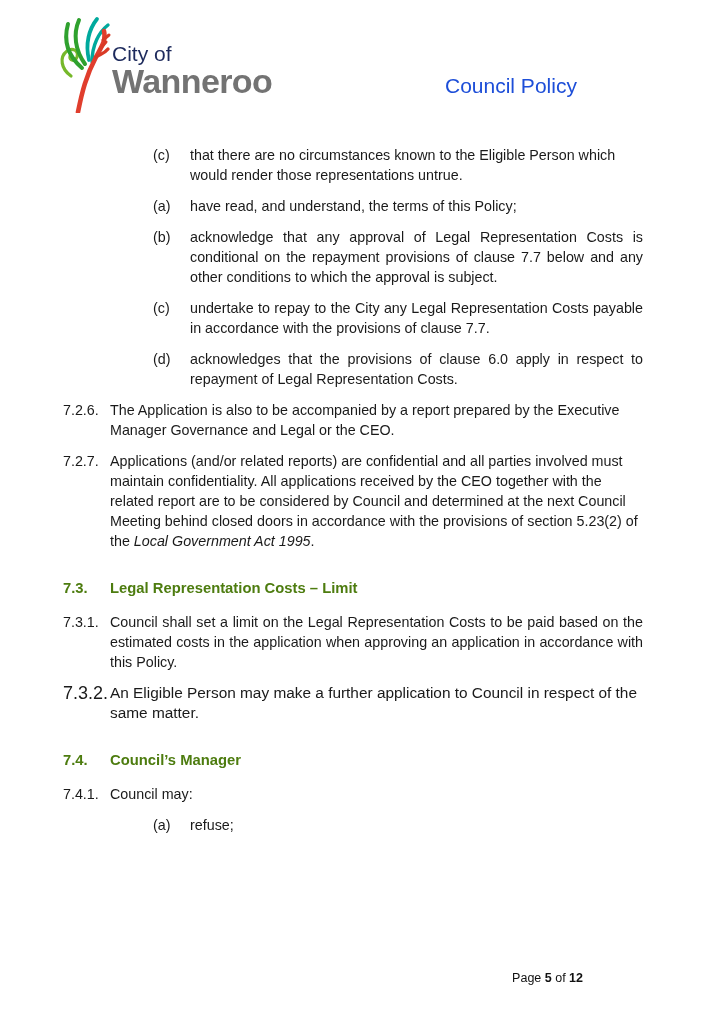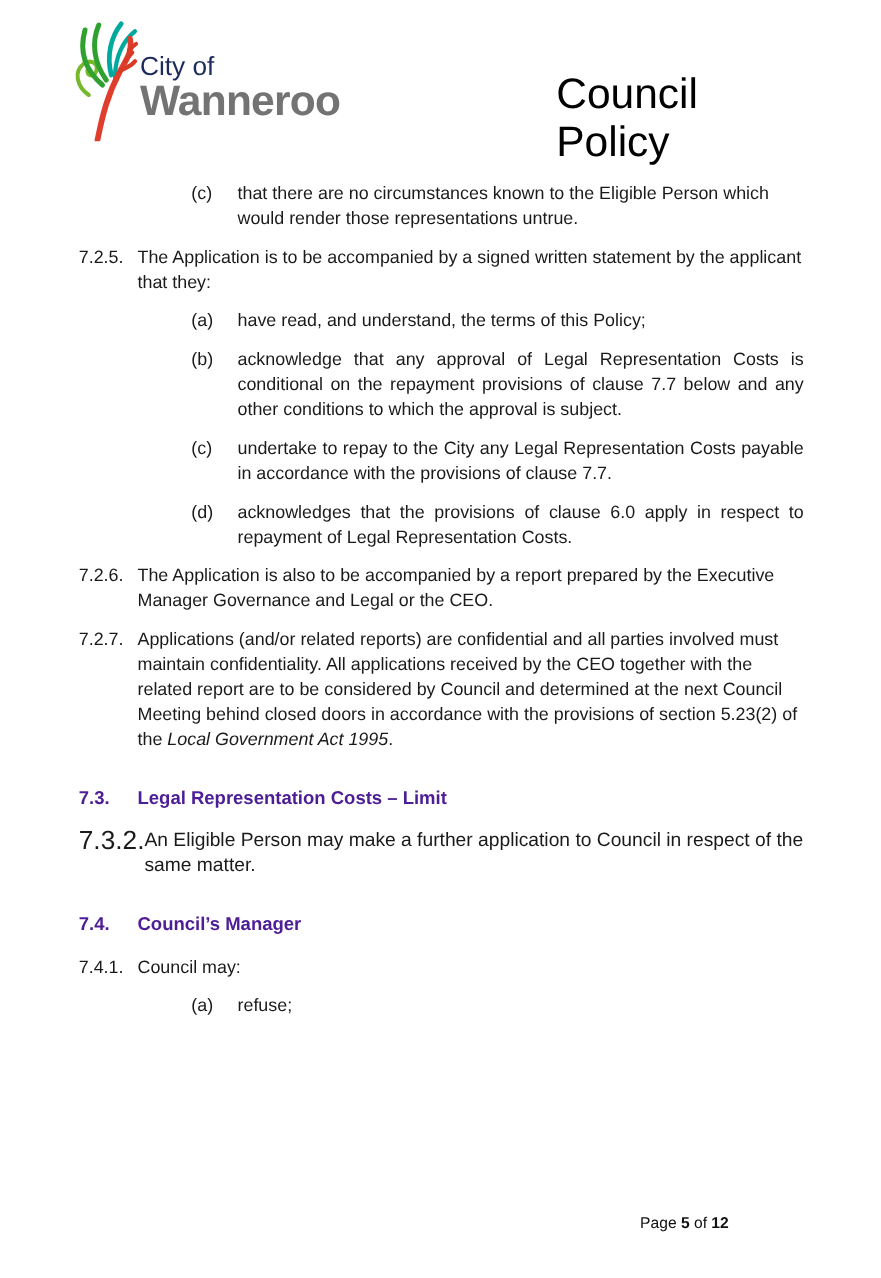--- a/index.html
+++ b/index.html
@@ -6,32 +6,32 @@
   .page{
     position:relative;width:644px;height:1022px;background:#ffffff;
     font-family:Liberation Sans, sans-serif;color:#1a1a1a;overflow:hidden;
   }
   
   .logo{position:absolute;left:58px;top:14px;display:flex;align-items:flex-start;}
   .logo svg{display:block;}
   .logo-text{display:flex;flex-direction:column;margin-left:-3px;margin-top:28px;}
   .city-of{font-size:21px;color:#1d2a5c;line-height:23px;}
   .wanneroo{font-size:34px;font-weight:bold;color:#737373;line-height:33px;letter-spacing:-0.6px;}
-  .doc-title{position:absolute;left:445px;top:56px;font-size:34px;color:#000000;}
+  .doc-title{position:absolute;left:445px;top:74px;font-size:21px;color:#1d4ed8;}
   
   main{position:absolute;left:63px;top:145px;width:580px;display:flex;flex-direction:column;}
   .para{display:flex;font-size:14.3px;line-height:20px;margin:0 0 11px 0;}
   .para .lbl{flex:0 0 47px;}
   .para .txt{flex:1;}
   .para.lettered{margin-left:90px;}
   .para.lettered .lbl{flex:0 0 37px;}
   .para.justify .txt{text-align:justify;}
-  .para.heading{margin-top:16px;margin-bottom:14px;font-weight:bold;color:#4c1d95;font-size:14.8px;}
+  .para.heading{margin-top:16px;margin-bottom:14px;font-weight:bold;color:#4d7c0f;font-size:14.8px;}
   .para.large{font-size:15.4px;}
-  .para.large .lbl{font-size:21px;text-align:center;}
+  .para.large .lbl{font-size:18px;}
   .it{font-style:italic;}
   .b{font-weight:bold;}
   
   footer{position:absolute;right:61px;top:971px;font-size:12.5px;color:#111;text-align:center;}
 </style>
 </head>
 <body>
 
 <div class="page">
 
@@ -55,24 +55,20 @@
     </div>
   </div>
 
   <div class="doc-title">Council Policy</div>
 
   <main id="doc-body">
       <div class="para lettered">
         <span class="lbl">(c)</span>
         <span class="txt"><span>that there are no circumstances known to the Eligible Person which would render those representations untrue.</span></span>
       </div>
-      <div class="para numbered">
-        <span class="lbl">7.2.5.</span>
-        <span class="txt"><span>The Application is to be accompanied by a signed written statement by the applicant that they:</span></span>
-      </div>
       <div class="para lettered">
         <span class="lbl">(a)</span>
         <span class="txt"><span>have read, and understand, the terms of this Policy;</span></span>
       </div>
       <div class="para lettered justify">
         <span class="lbl">(b)</span>
         <span class="txt"><span>acknowledge that any approval of Legal Representation Costs is conditional on the repayment provisions of clause 7.7 below and any other conditions to which the approval is subject.</span></span>
       </div>
       <div class="para lettered justify">
         <span class="lbl">(c)</span>
@@ -87,20 +83,24 @@
         <span class="txt"><span>The Application is also to be accompanied by a report prepared by the Executive Manager Governance and Legal or the CEO.</span></span>
       </div>
       <div class="para numbered">
         <span class="lbl">7.2.7.</span>
         <span class="txt"><span>Applications (and/or related reports) are confidential and all parties involved must maintain confidentiality. All applications received by the CEO together with the related report are to be considered by Council and determined at the next Council Meeting behind closed doors in accordance with the provisions of section 5.23(2) of the </span><span class="it">Local Government Act 1995</span><span>.</span></span>
       </div>
       <div class="para heading">
         <span class="lbl">7.3.</span>
         <span class="txt"><span>Legal Representation Costs – Limit</span></span>
       </div>
+      <div class="para numbered justify">
+        <span class="lbl">7.3.1.</span>
+        <span class="txt"><span>Council shall set a limit on the Legal Representation Costs to be paid based on the estimated costs in the application when approving an application in accordance with this Policy.</span></span>
+      </div>
       <div class="para numbered large">
         <span class="lbl">7.3.2.</span>
         <span class="txt"><span>An Eligible Person may make a further application to Council in respect of the same matter.</span></span>
       </div>
       <div class="para heading">
         <span class="lbl">7.4.</span>
         <span class="txt"><span>Council’s Manager</span></span>
       </div>
       <div class="para numbered">
         <span class="lbl">7.4.1.</span>

